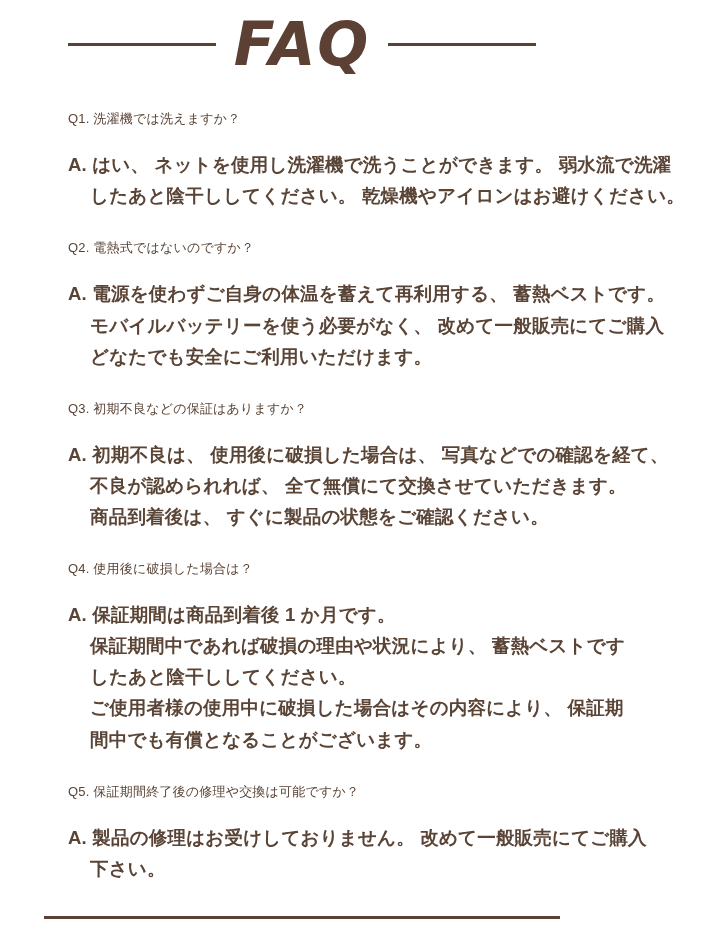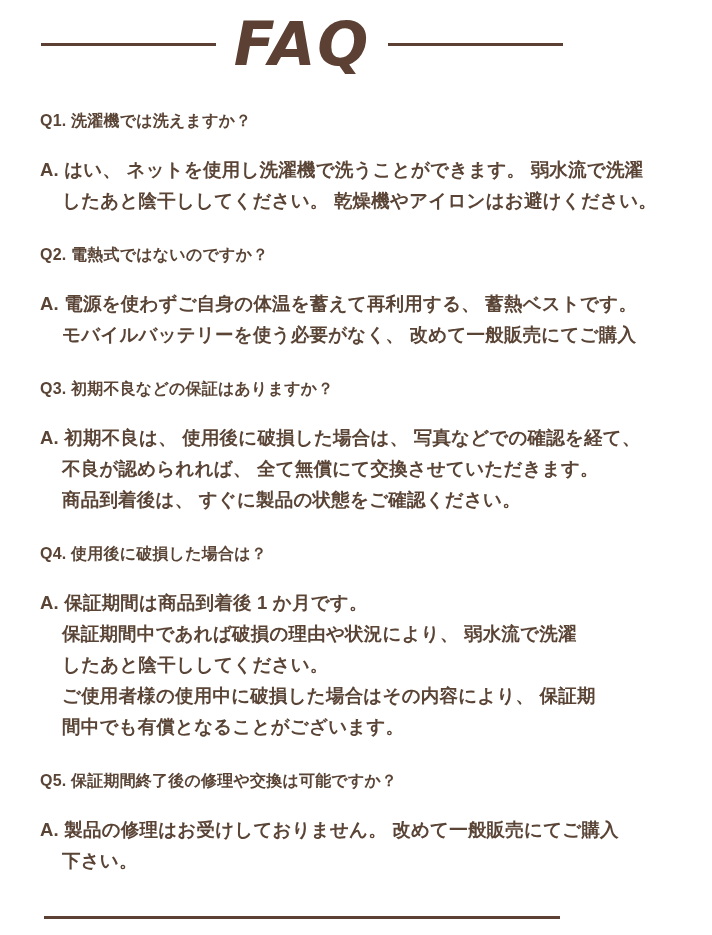--- a/index.html
+++ b/index.html
@@ -12,21 +12,21 @@
     background: #ffffff;
     font-family: "Liberation Sans", "DejaVu Sans", sans-serif;
     color: #5a4436;
     overflow: hidden;
   }
   .page {
     position: relative;
     width: 604px;
     height: 935px;
     box-sizing: border-box;
-    padding: 0 40px;
+    padding: 0 68px;
   }
 
   
   .header {
     display: flex;
     align-items: center;
     justify-content: center;
     gap: 18px;
     padding-top: 14px;
     padding-bottom: 8px;
@@ -49,22 +49,22 @@
   }
 
   
   .qa-list {
     margin-top: 12px;
   }
   .qa-block {
     margin-bottom: 26px;
   }
   .q-line {
-    font-size: 16px;
-    font-weight: bold;
+    font-size: 13px;
+    font-weight: normal;
     line-height: 1.55;
     color: #5a4436;
     letter-spacing: 0.2px;
     margin-top: 27px;
   }
   .a-body {
     margin-top: 20px;
   }
   .a-line {
     font-size: 18.5px;
@@ -107,37 +107,38 @@
         <div class="a-line">A. はい、 ネットを使用し洗濯機で洗うことができます。 弱水流で洗濯</div>
         <div class="a-line indent">したあと陰干ししてください。 乾燥機やアイロンはお避けください。</div>
       </div>
     </div>
 
     <div class="qa-block">
       <div class="q-line">Q2. 電熱式ではないのですか？</div>
       <div class="a-body">
         <div class="a-line">A. 電源を使わずご自身の体温を蓄えて再利用する、 蓄熱ベストです。</div>
         <div class="a-line indent">モバイルバッテリーを使う必要がなく、 改めて一般販売にてご購入</div>
+        <div class="a-line indent">どなたでも安全にご利用いただけます。</div>
       </div>
     </div>
 
     <div class="qa-block">
       <div class="q-line">Q3. 初期不良などの保証はありますか？</div>
       <div class="a-body">
         <div class="a-line">A. 初期不良は、 使用後に破損した場合は、 写真などでの確認を経て、</div>
         <div class="a-line indent">不良が認められれば、 全て無償にて交換させていただきます。</div>
         <div class="a-line indent">商品到着後は、 すぐに製品の状態をご確認ください。</div>
       </div>
     </div>
 
     <div class="qa-block">
       <div class="q-line">Q4. 使用後に破損した場合は？</div>
       <div class="a-body">
         <div class="a-line">A. 保証期間は商品到着後 1 か月です。</div>
-        <div class="a-line indent">保証期間中であれば破損の理由や状況により、 弱水流で洗濯</div>
+        <div class="a-line indent">保証期間中であれば破損の理由や状況により、 蓄熱ベストです</div>
         <div class="a-line indent">したあと陰干ししてください。</div>
         <div class="a-line indent">ご使用者様の使用中に破損した場合はその内容により、 保証期</div>
         <div class="a-line indent">間中でも有償となることがございます。</div>
       </div>
     </div>
 
     <div class="qa-block">
       <div class="q-line">Q5. 保証期間終了後の修理や交換は可能ですか？</div>
       <div class="a-body">
         <div class="a-line">A. 製品の修理はお受けしておりません。 改めて一般販売にてご購入</div>

